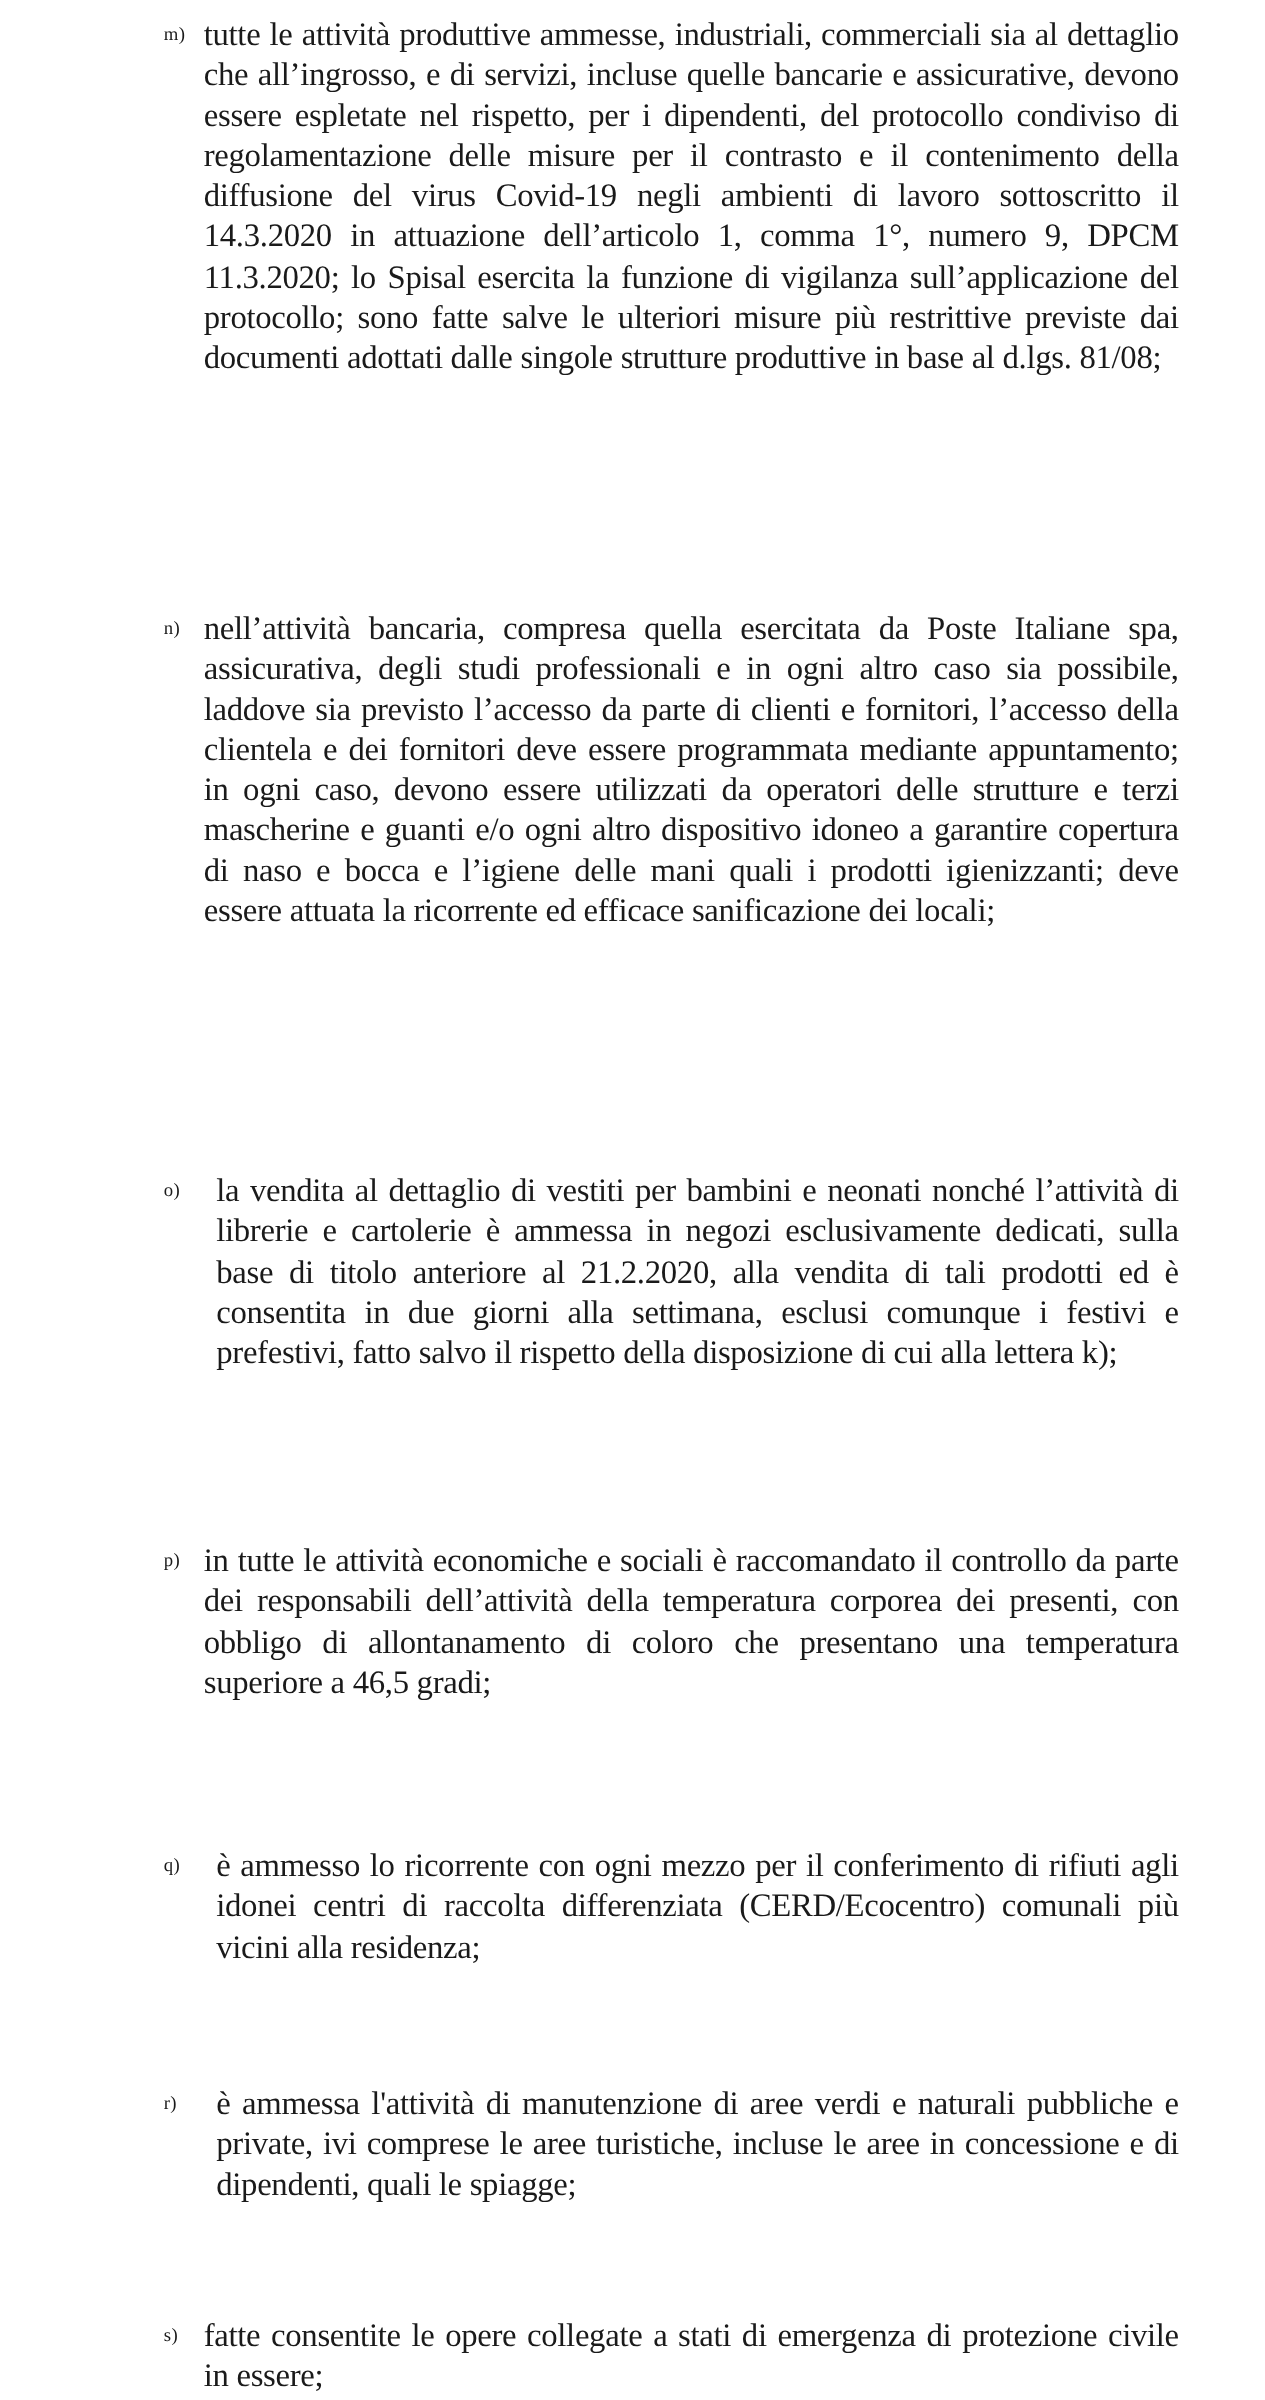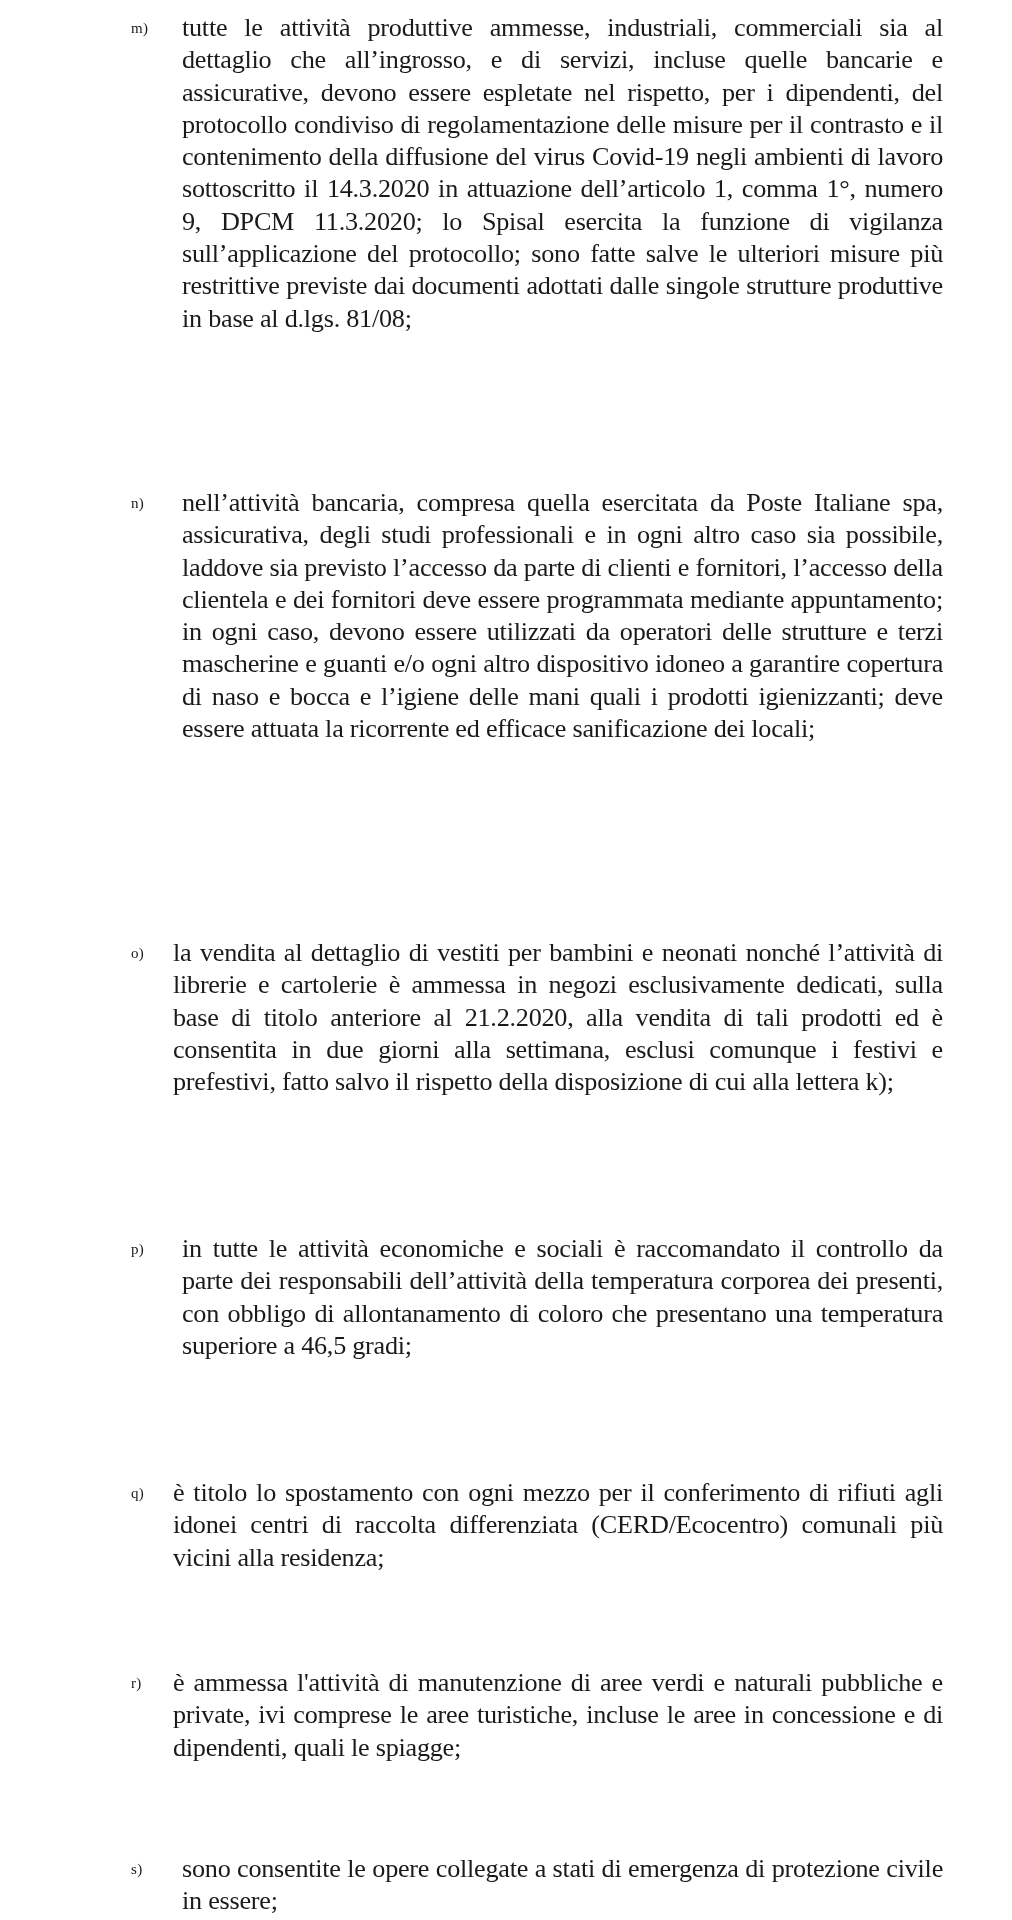--- a/index.html
+++ b/index.html
@@ -31,21 +31,21 @@
       position: absolute;
       left: 0;
       top: 0;
       width: 32px;
       font-size: 15px;
       line-height: 32.3px;
       color: #1a1a1a;
       letter-spacing: 0.3px;
     }
     .body {
-      margin-left: 51px;
+      margin-left: 32px;
       font-size: 26.2px;
       line-height: 32.3px;
       text-align: justify;
       text-align-last: left;
       letter-spacing: -0.25px;
       word-spacing: 0px;
     }
     .item.tight .body { margin-left: 42px; }
     #item-m { top: 12px; }
     #item-n { top: 487px; }
@@ -75,26 +75,26 @@
     <div class="body">la vendita al dettaglio di vestiti per bambini e neonati nonché l’attività di librerie e cartolerie è ammessa in negozi esclusivamente dedicati, sulla base di titolo anteriore al 21.2.2020, alla vendita di tali prodotti ed è consentita in due giorni alla settimana, esclusi comunque i festivi e prefestivi, fatto salvo il rispetto della disposizione di cui alla lettera k);</div>
   </div>
 
   <div class="item" id="item-p">
     <span class="label">p)</span>
     <div class="body">in tutte le attività economiche e sociali è raccomandato il controllo da parte dei responsabili dell’attività della temperatura corporea dei presenti, con obbligo di allontanamento di coloro che presentano una temperatura superiore a 46,5 gradi;</div>
   </div>
 
   <div class="item tight" id="item-q">
     <span class="label">q)</span>
-    <div class="body">è titolo lo spostamento con ogni mezzo per il conferimento di rifiuti agli idonei centri di raccolta differenziata (CERD/Ecocentro) comunali più vicini alla residenza;</div>
+    <div class="body">è ammesso lo ricorrente con ogni mezzo per il conferimento di rifiuti agli idonei centri di raccolta differenziata (CERD/Ecocentro) comunali più vicini alla residenza;</div>
   </div>
 
   <div class="item tight" id="item-r">
     <span class="label">r)</span>
     <div class="body">è ammessa l'attività di manutenzione di aree verdi e naturali pubbliche e private, ivi comprese le aree turistiche, incluse le aree in concessione e di dipendenti, quali le spiagge;</div>
   </div>
 
   <div class="item" id="item-s">
     <span class="label">s)</span>
-    <div class="body">sono consentite le opere collegate a stati di emergenza di protezione civile in essere;</div>
+    <div class="body">fatte consentite le opere collegate a stati di emergenza di protezione civile in essere;</div>
   </div>
 
 </div>
 
 </body></html>

